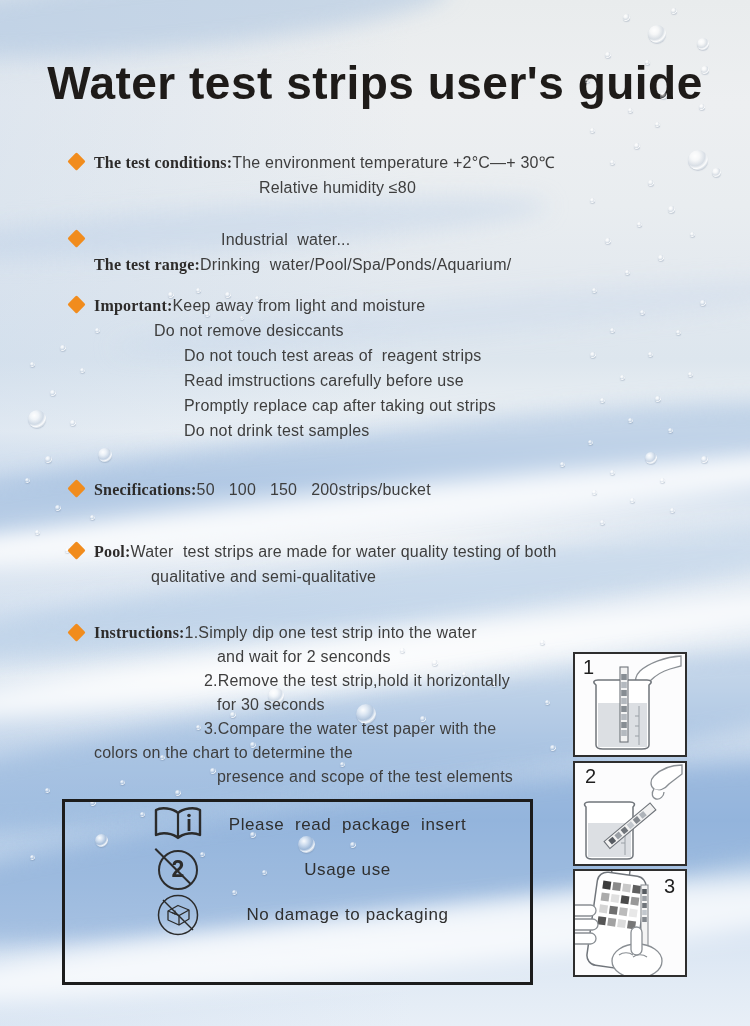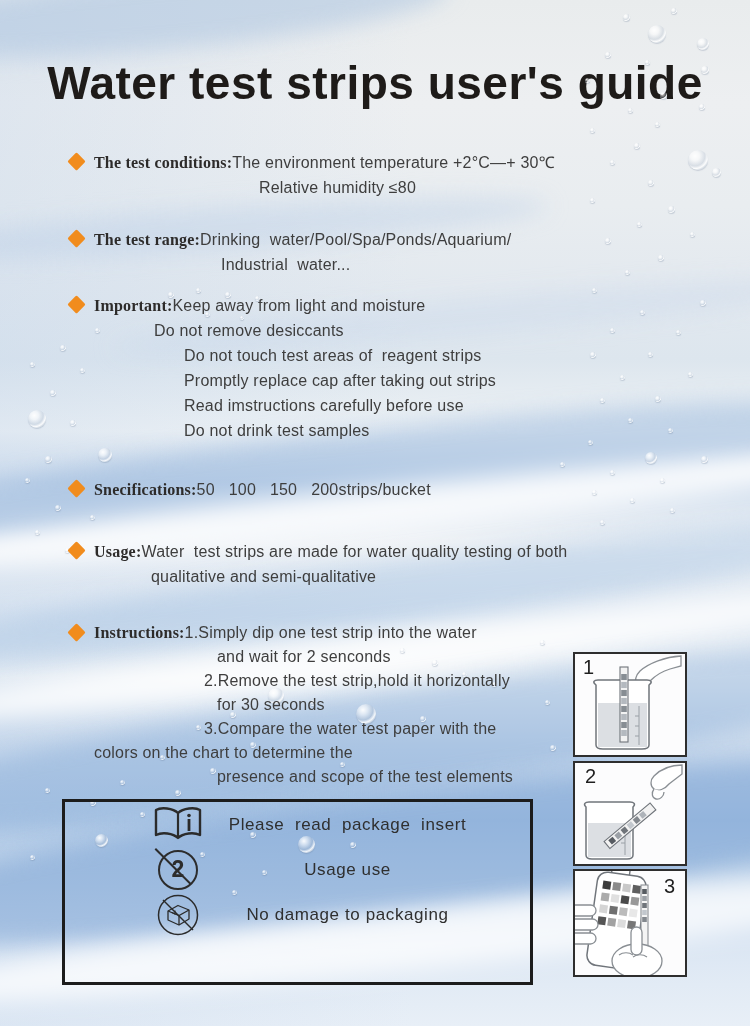--- a/index.html
+++ b/index.html
@@ -204,48 +204,48 @@
     <span class="diamond" style="background: rgb(241, 140, 29);"></span>
     <div class="sec-body">
       <span class="line"><span class="sec-label pre">The test conditions:</span><span class="pre">The environment temperature +2°C—+ 30℃</span></span>
       <span class="line pre" style="margin-left:165px">Relative humidity ≤80</span>
     </div>
   </div>
 
   <div class="section" style="top:227px">
     <span class="diamond" style="background: rgb(241, 140, 29);"></span>
     <div class="sec-body">
+      <span class="line pre" style="margin-left:127px">Industrial  water...</span>
       <span class="line"><span class="sec-label pre">The test range:</span><span class="pre">Drinking  water/Pool/Spa/Ponds/Aquarium/</span></span>
-      <span class="line pre" style="margin-left:127px">Industrial  water...</span>
     </div>
   </div>
 
   <div class="section" style="top:293px">
     <span class="diamond" style="background: rgb(241, 140, 29);"></span>
     <div class="sec-body">
       <span class="line"><span class="sec-label pre">Important:</span><span class="pre">Keep away from light and moisture</span></span>
       <span class="line pre" style="margin-left:60px">Do not remove desiccants</span>
       <span class="line pre" style="margin-left:90px">Do not touch test areas of  reagent strips</span>
+      <span class="line pre" style="margin-left:90px">Read imstructions carefully before use</span>
       <span class="line pre" style="margin-left:90px">Promptly replace cap after taking out strips</span>
-      <span class="line pre" style="margin-left:90px">Read imstructions carefully before use</span>
       <span class="line pre" style="margin-left:90px">Do not drink test samples</span>
     </div>
   </div>
 
   <div class="section" style="top:477px">
     <span class="diamond" style="background: rgb(241, 140, 29);"></span>
     <div class="sec-body">
       <span class="line"><span class="sec-label pre">Snecifications:</span><span class="pre">50   100   150   200strips/bucket</span></span>
     </div>
   </div>
 
   <div class="section" style="top:539px">
     <span class="diamond" style="background: rgb(241, 140, 29);"></span>
     <div class="sec-body">
-      <span class="line"><span class="sec-label pre">Usage:</span><span class="pre">Water  test strips are made for water quality testing of both</span></span>
+      <span class="line"><span class="sec-label pre">Pool:</span><span class="pre">Water  test strips are made for water quality testing of both</span></span>
       <span class="line pre" style="margin-left:57px">qualitative and semi-qualitative</span>
     </div>
   </div>
 
   <div class="section" style="top:621px">
     <span class="diamond" style="background: rgb(241, 140, 29);"></span>
     <div class="sec-body tight" style="max-width:470px">
       <span class="line"><span class="sec-label pre">Instructions:</span><span class="pre">1.Simply dip one test strip into the water</span></span>
       <span class="line pre" style="margin-left:123px">and wait for 2 senconds</span>
       <span class="line pre" style="margin-left:110px">2.Remove the test strip,hold it horizontally</span>

